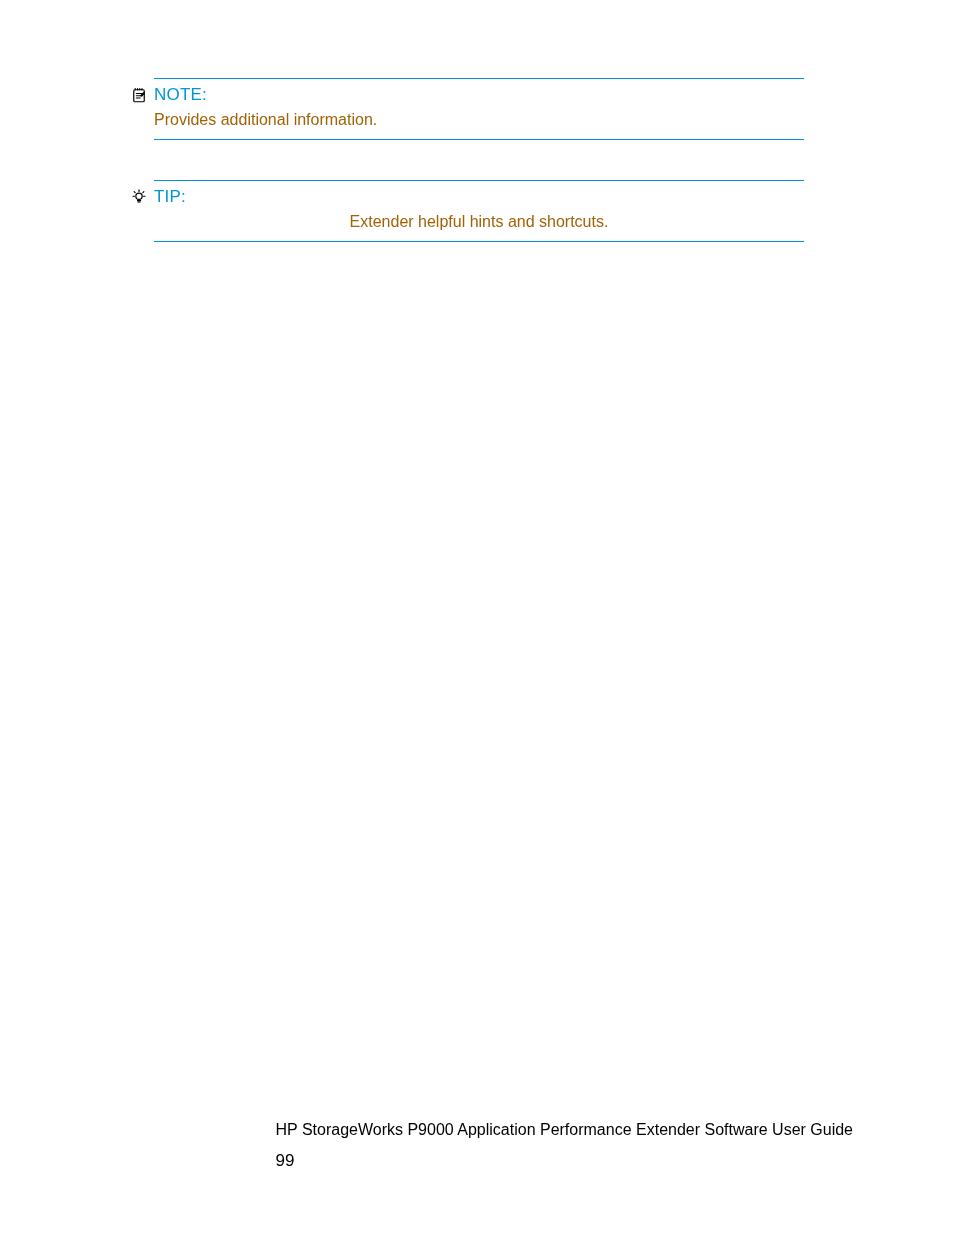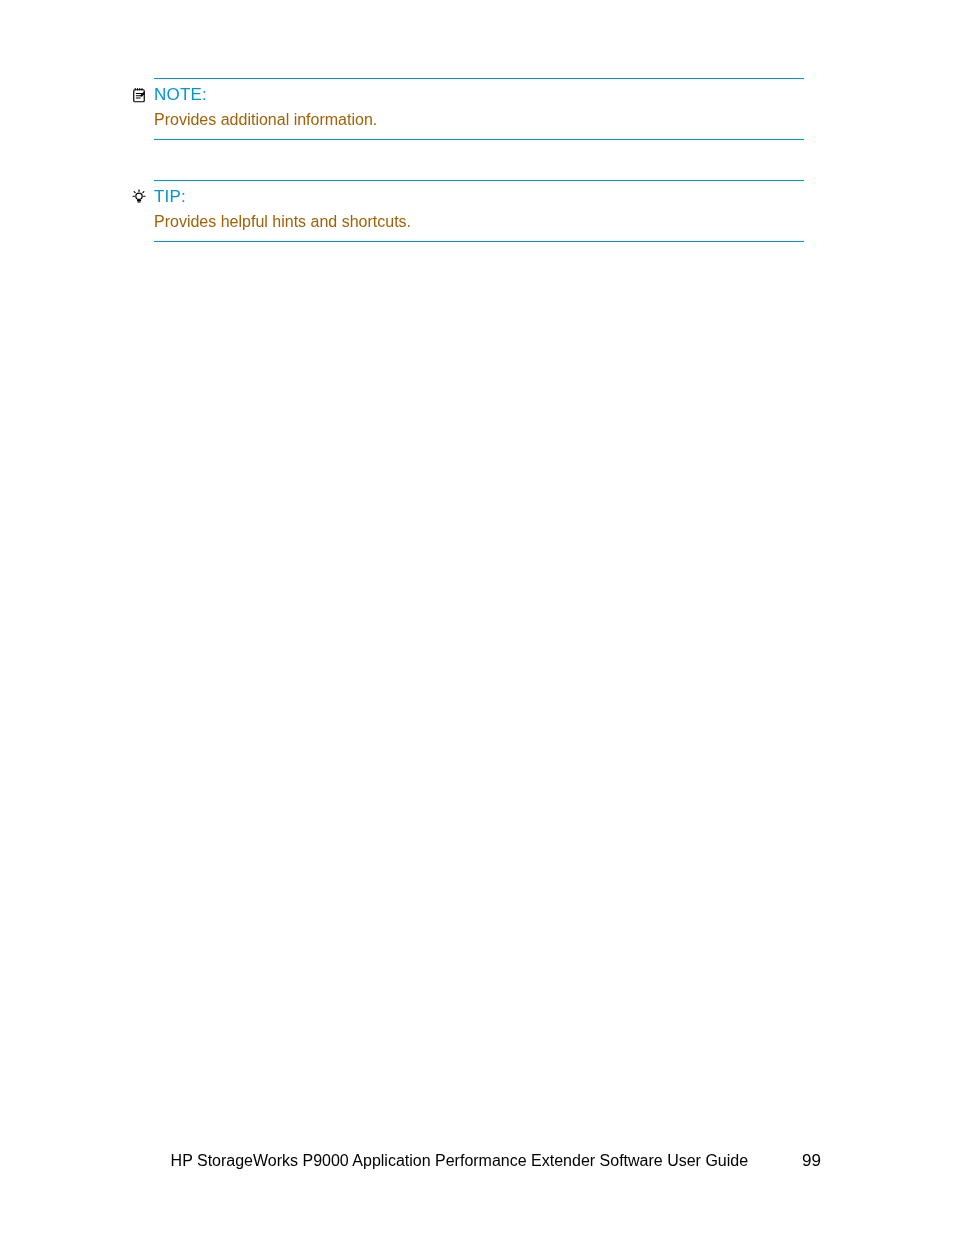--- a/index.html
+++ b/index.html
@@ -56,30 +56,32 @@
     margin-top: 6px;
     margin-bottom: 10px;
     font-size: 16px;
     color: #a16207;
   }
   .note-block {
     padding-top: 78px;
   }
   .tip-block {
     padding-top: 40px;
+    text-align: center;
   }
   .footer {
     position: absolute;
     bottom: 64px;
     right: 133px;
     font-size: 16px;
     color: #000;
     display: flex;
     align-items: baseline;
-    gap: 22px;
+    gap: 12px;
+    flex-direction: column;
   }
   .footer-page {
     font-size: 17px;
     margin-left: 32px;
   }
 </style>
 </head>
 <body>
 
 <div class="page">
@@ -106,21 +108,21 @@
     <div class="callout-header">
       <span class="callout-icon">
         <svg viewBox="0 0 24 24" fill="none" stroke="#000" stroke-width="1.6" stroke-linecap="round" stroke-linejoin="round">
           <circle cx="12" cy="11" r="4.2"></circle>
           <path d="M10 16.5 h4 M10.5 18.5 h3"></path>
           <path d="M12 2.5 v2 M4 11 h2 M18 11 h2 M5.5 4.8 l1.4 1.4 M17.1 6.2 l1.4 -1.4"></path>
         </svg>
       </span>
       <span class="callout-title">TIP:</span>
     </div>
-    <div class="callout-body">Provides helpful hints and shortcuts.</div>
+    <div class="callout-body">Extender helpful hints and shortcuts.</div>
     <hr class="callout-rule">
   </div>
 
   <div class="footer">
     <span>HP StorageWorks P9000 Application Performance Extender Software User Guide</span>
     <span class="footer-page">99</span>
   </div>
 
 </div>
 

